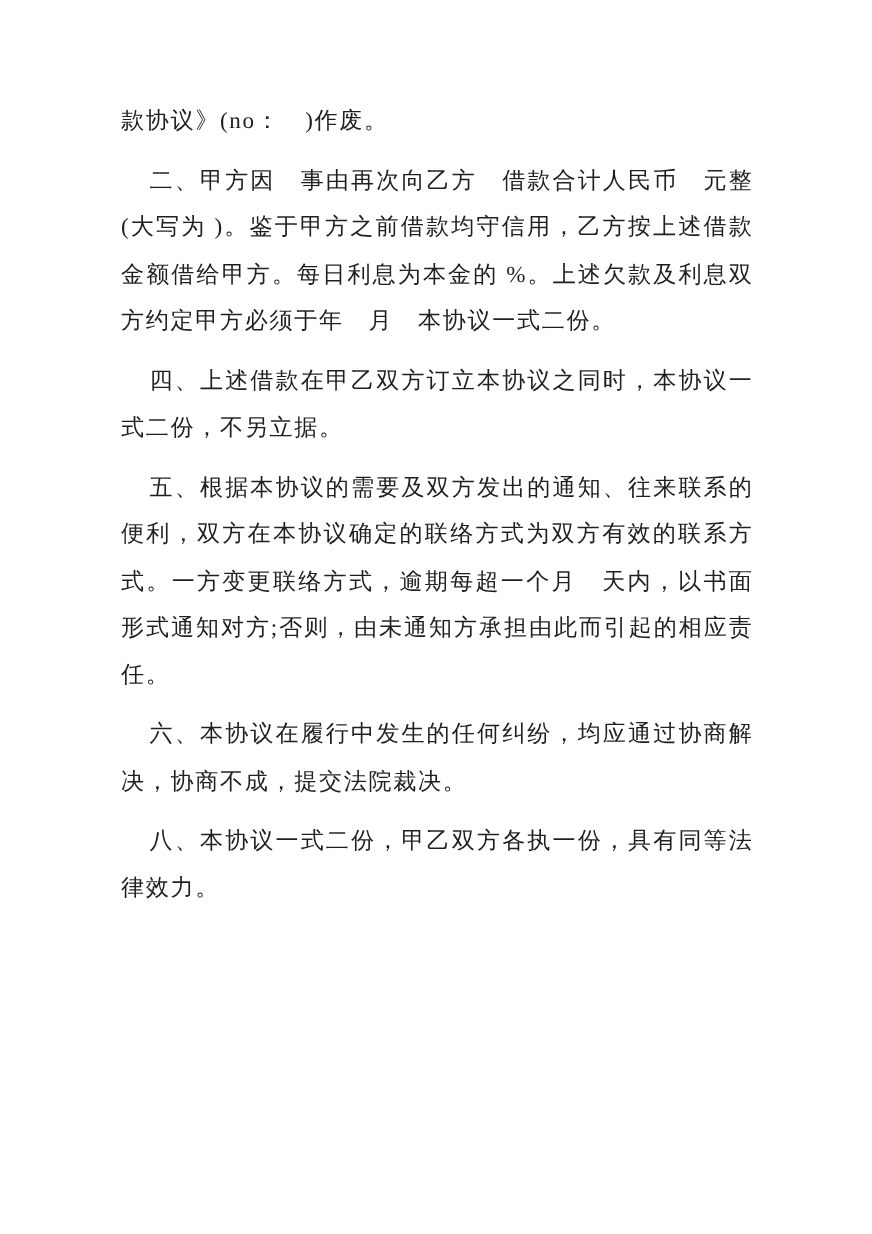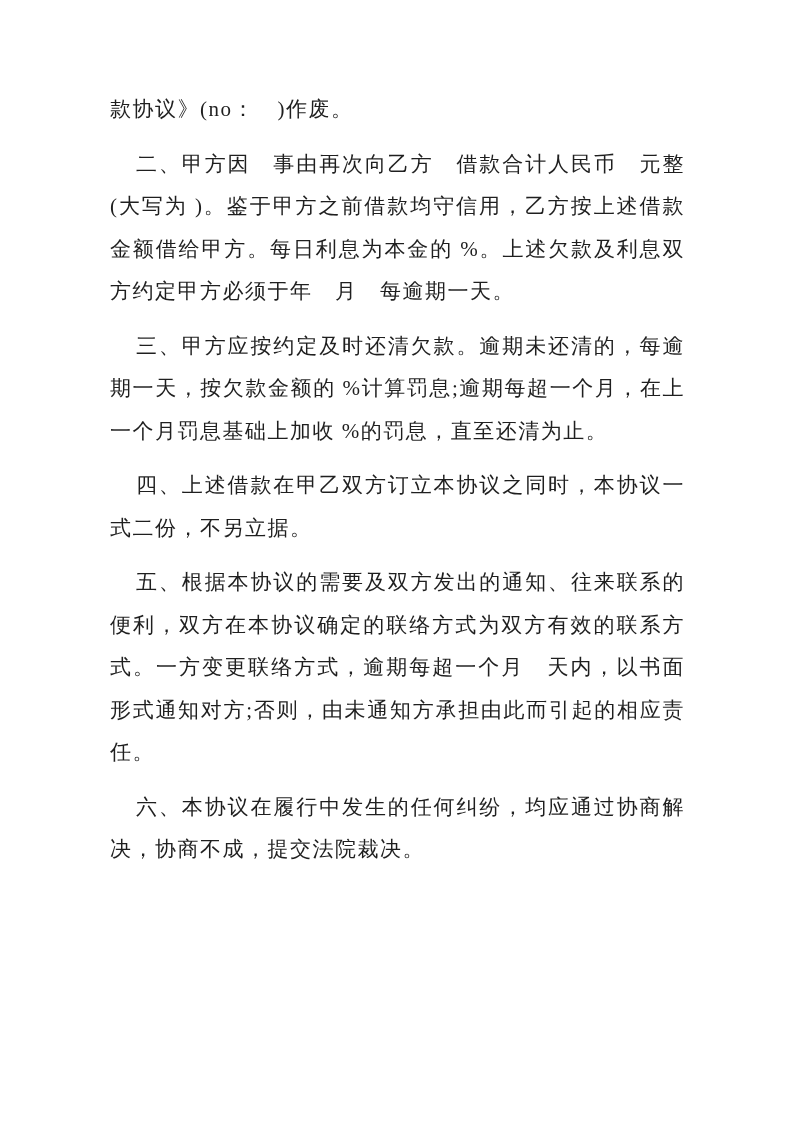--- a/index.html
+++ b/index.html
@@ -39,18 +39,18 @@
   }
   .para.indent {
     text-indent: 26px;
   }
 </style>
 </head>
 <body>
 
 <div class="page">
   <div class="para">款协议》(no：　)作废。</div>
-  <div class="para indent">二、甲方因　事由再次向乙方　借款合计人民币　元整(大写为 )。鉴于甲方之前借款均守信用，乙方按上述借款金额借给甲方。每日利息为本金的 %。上述欠款及利息双方约定甲方必须于年　月　每逾期一天。</div>
-  <div class="para indent">三、甲方应按约定及时还清欠款。逾期未还清的，每逾期一天，按欠款金额的 %计算罚息;逾期每超一个月，在上一个月罚息基础上加收 %的罚息，直至还清为止。</div>
+  <div class="para indent">二、甲方因　事由再次向乙方　借款合计人民币　元整(大写为 )。鉴于甲方之前借款均守信用，乙方按上述借款金额借给甲方。每日利息为本金的 %。上述欠款及利息双方约定甲方必须于年　月　本协议一式二份。</div>
   <div class="para indent">四、上述借款在甲乙双方订立本协议之同时，本协议一式二份，不另立据。</div>
   <div class="para indent">五、根据本协议的需要及双方发出的通知、往来联系的便利，双方在本协议确定的联络方式为双方有效的联系方式。一方变更联络方式，逾期每超一个月　天内，以书面形式通知对方;否则，由未通知方承担由此而引起的相应责任。</div>
   <div class="para indent">六、本协议在履行中发生的任何纠纷，均应通过协商解决，协商不成，提交法院裁决。</div>
+  <div class="para indent">八、本协议一式二份，甲乙双方各执一份，具有同等法律效力。</div>
 </div>
 
 </body></html>

